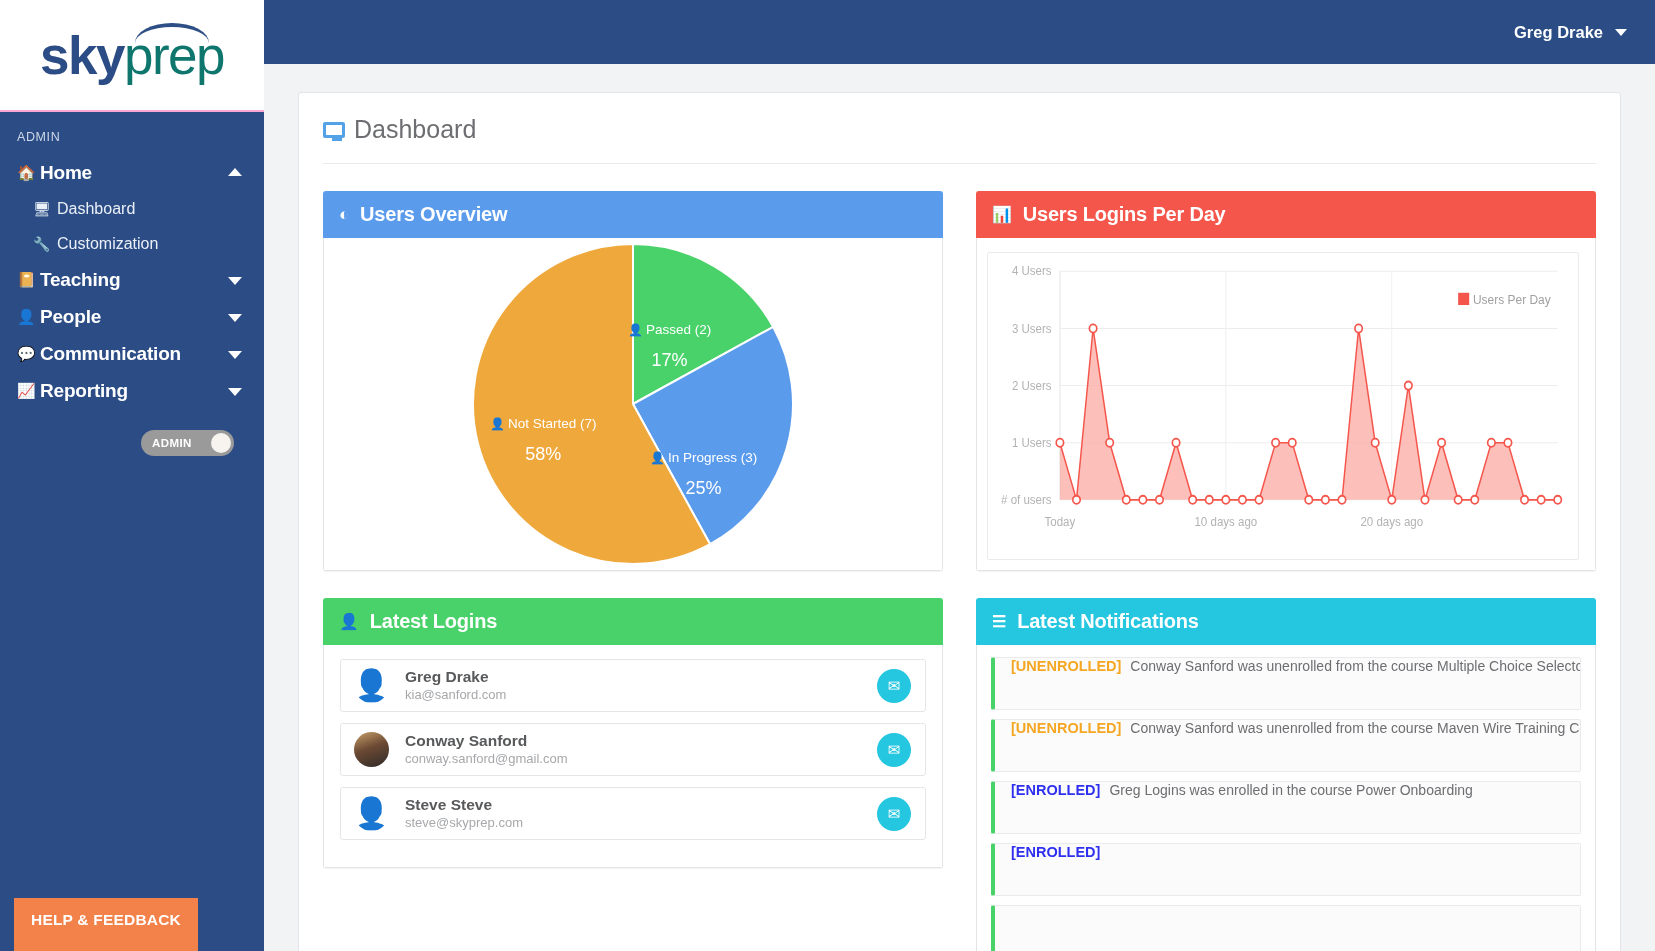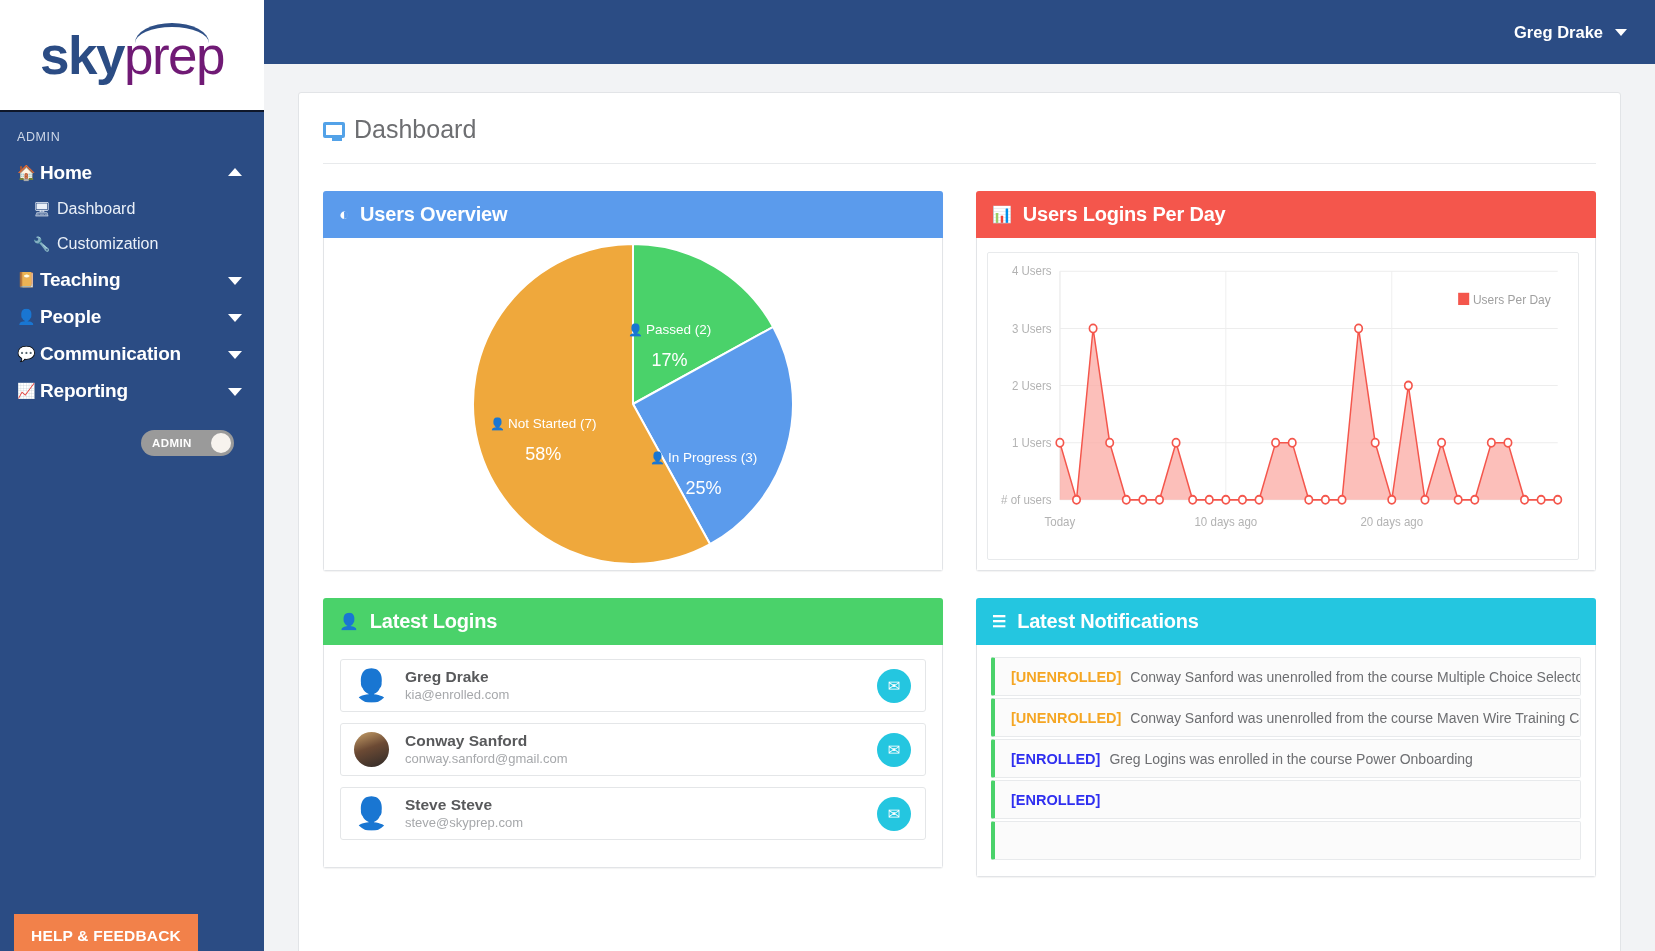--- a/index.html
+++ b/index.html
@@ -18,21 +18,21 @@
     width: 264px; height: 110px;
     background: #ffffff;
     display: flex; align-items: center; justify-content: center;
   }
   #logo-text {
     font-size: 53px; letter-spacing: -1.5px;
     color: #2e4f86; font-family: "Liberation Sans", sans-serif;
     position: relative; line-height: 1;
   }
   #logo-text .sky { font-weight: bold; color: #2b4c84; }
-  #logo-text .prep { font-weight: normal; color: #701a75; }
+  #logo-text .prep { font-weight: normal; color: #0f766e; }
   #logo-swoosh {
     position: absolute; left: 95px; top: -6px; width: 74px; height: 20px;
     border-top: 4px solid #2e4f86;
     border-radius: 50% / 100% 100% 0 0;
     border-left-color: transparent; border-right-color: transparent;
     border-bottom-color: transparent;
   }
 
   
   #topbar {
@@ -51,21 +51,21 @@
     border-left: 6px solid transparent;
     border-right: 6px solid transparent;
     border-top: 7px solid #ffffff;
   }
 
   
   #sidebar {
     position: absolute; left: 0; top: 110px;
     width: 264px; bottom: 0;
     background: #2b4c84;
-    border-top: 2px solid #0f172a;
+    border-top: 2px solid #f9a8d4;
     padding-top: 18px;
     overflow: hidden;
   }
   #sidebar-section-label {
     color: #cfd8e8; font-size: 12.5px; letter-spacing: 0.6px;
     padding: 0 0 10px 17px;
   }
   .nav-item {
     display: flex; align-items: center;
     height: 37px; padding: 0 17px 0 17px;
@@ -109,21 +109,21 @@
   #admin-toggle .toggle-knob {
     position: absolute; right: 3px; top: 3px;
     width: 20px; height: 20px; border-radius: 50%;
     background: #f7f3ee;
   }
 
   #help-feedback {
     position: absolute; left: 14px; bottom: 0;
     background: #f2814a; color: #ffffff;
     font-size: 15.5px; font-weight: bold;
-    padding: 13px 17px 6px 17px;
+    padding: 13px 17px 22px 17px;
     cursor: pointer; letter-spacing: 0.2px;
   }
 
   
   #main {
     position: absolute; left: 264px; top: 64px; right: 0; bottom: 0;
     background: #f2f3f5; padding: 28px 34px 0 34px;
     overflow: hidden;
   }
   #content-card {
@@ -220,22 +220,22 @@
     background: #24c6e0; color: #ffffff;
     display: flex; align-items: center; justify-content: center;
     font-size: 15px; cursor: pointer;
   }
 
   
   .notif-list { padding: 12px 14px 14px 14px; }
   .notif-row {
     border: 1px solid #e8eaec; border-left: 4px solid #4ad26a;
     background: #fbfbfb; border-radius: 2px;
-    height: 39px; margin-bottom: 2px;
-    display: flex; align-items: center; padding-left: 16px;
+    height: 53px; margin-bottom: 9px;
+    display: flex; align-items: flex-start; padding-left: 16px;
     gap: 9px; white-space: nowrap; overflow: hidden;
   }
   .notif-tag { font-size: 14.5px; font-weight: bold; }
   .notif-tag.unenrolled { color: #f5a623; }
   .notif-tag.enrolled { color: #2f2ff0; }
   .notif-text { font-size: 14px; color: #6d6e71; }
 </style>
 </head>
 <body>
 
@@ -422,21 +422,21 @@
             <span style="font-size:16px;">👤</span>
             <span>Latest Logins</span>
           </div>
           <div class="panel-body login-list" id="login-list">
               <div class="login-row">
                 <div class="login-avatar">
                   <span class="silhouette">👤</span>
                 </div>
                 <div class="login-text">
                   <div class="login-name">Greg Drake</div>
-                  <div class="login-email">kia@enrolled.com</div>
+                  <div class="login-email">kia@sanford.com</div>
                 </div>
                 <div class="mail-btn">✉</div>
               </div>
               <div class="login-row">
                 <div class="login-avatar photo"></div>
                 <div class="login-text">
                   <div class="login-name">Conway Sanford</div>
                   <div class="login-email">conway.sanford@gmail.com</div>
                 </div>
                 <div class="mail-btn">✉</div>

